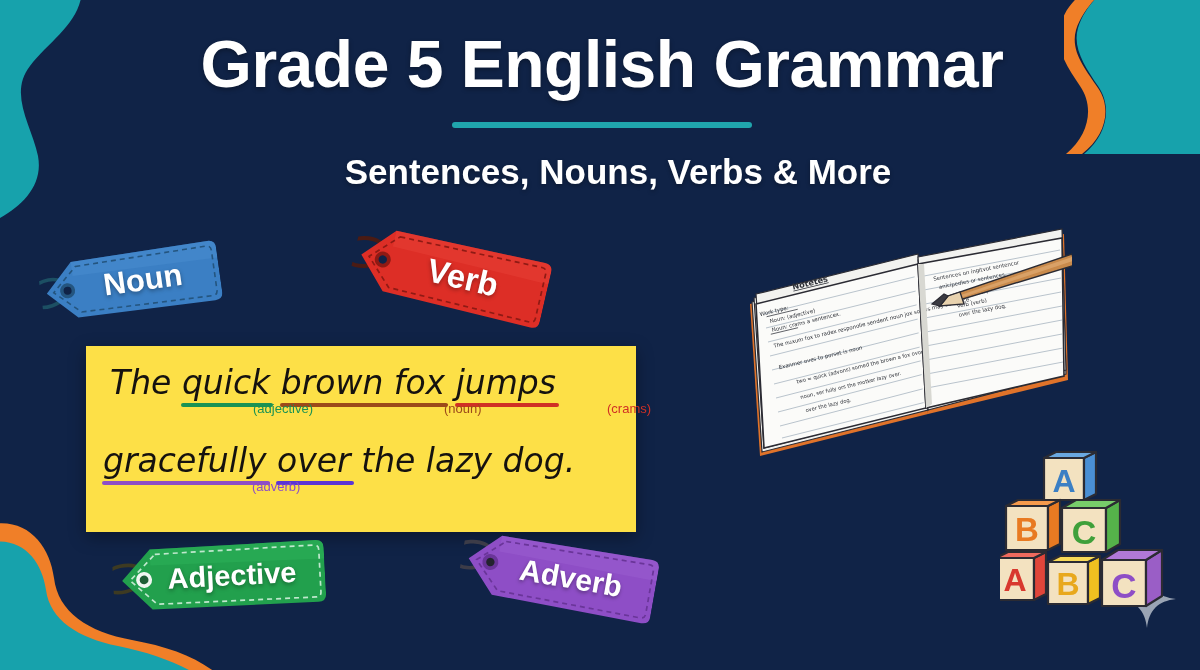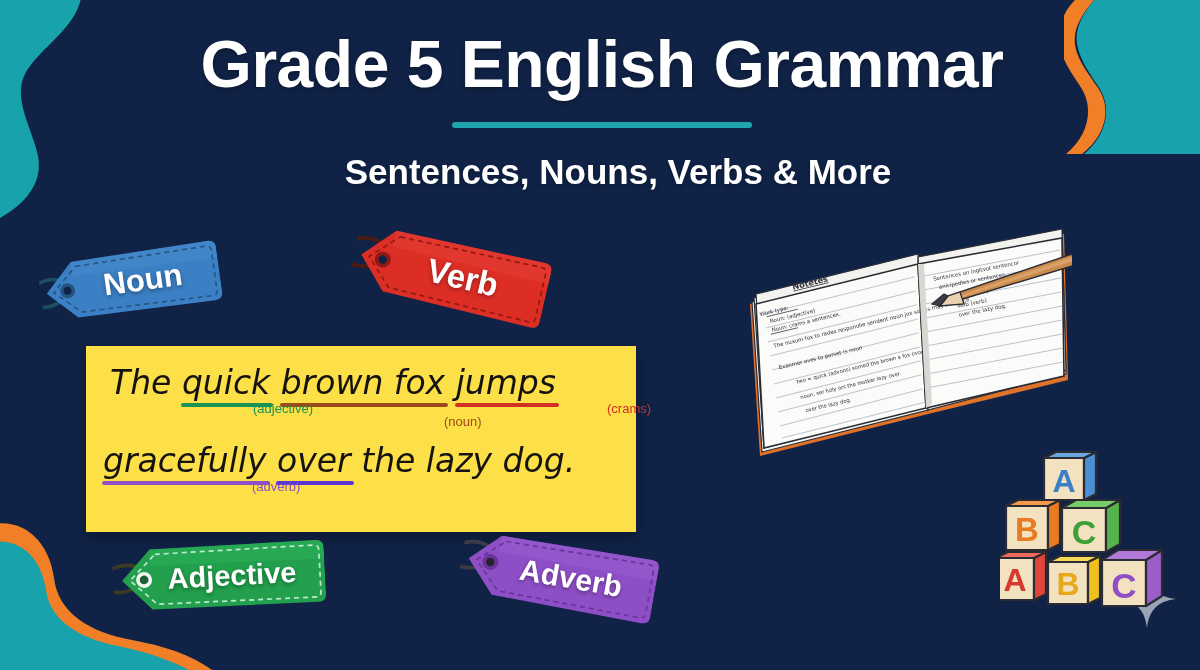--- a/index.html
+++ b/index.html
@@ -46,21 +46,21 @@
   #sent-line-1 { position:absolute; left:24px; top:17px; }
   #sent-line-2 { position:absolute; left:17px; top:95px; }
   .w { position:relative; display:inline-block; }
   .w .ul {
     position:absolute; left:-1px; right:-3px; bottom:-5px; height:4px;
     border-radius:2px;
   }
   .tagword { position:absolute; font-family:Liberation Sans, sans-serif;
              font-style:normal; font-size:13px; white-space:nowrap; }
   #lbl-adjective { left:167px; top:55px; color:#1a9254; }
-  #lbl-noun      { left:358px; top:68px; color:#9c4a1a; }
+  #lbl-noun      { left:358px; top:55px; color:#9c4a1a; }
   #lbl-verb      { left:521px; top:55px; color:#d03025; }
   #lbl-adverb    { left:166px; top:133px; color:#8e4ec6; }
 
   
   .tag { position:absolute; }
   .tag-body {
     position:relative; height:100%; width:100%;
     display:flex; align-items:center; justify-content:center;
   }
   .tag-label {

